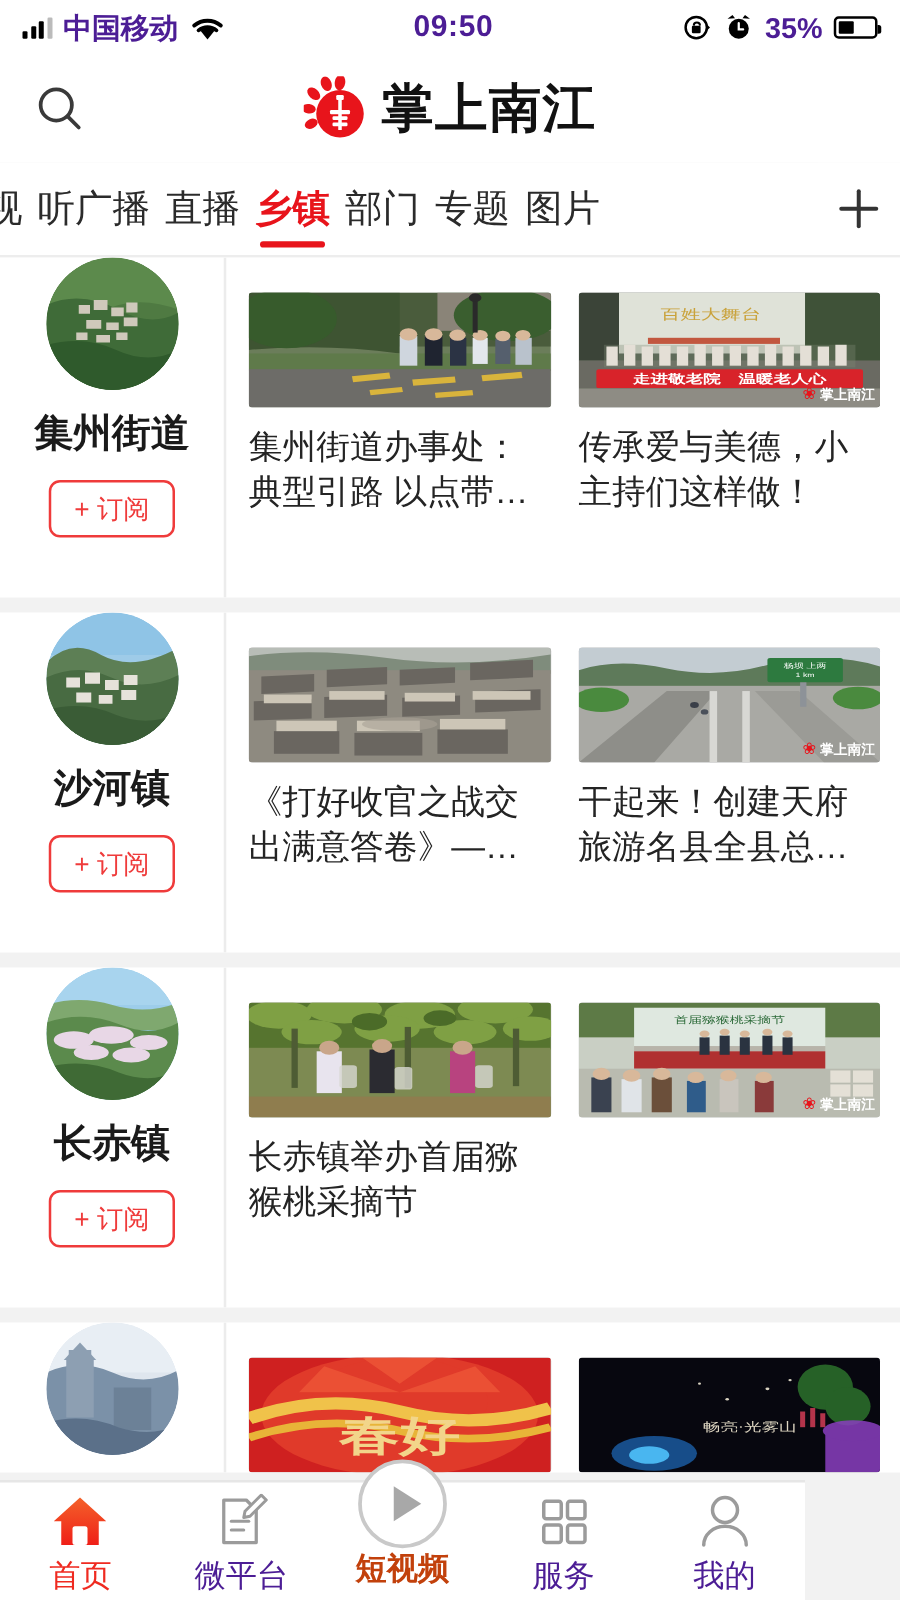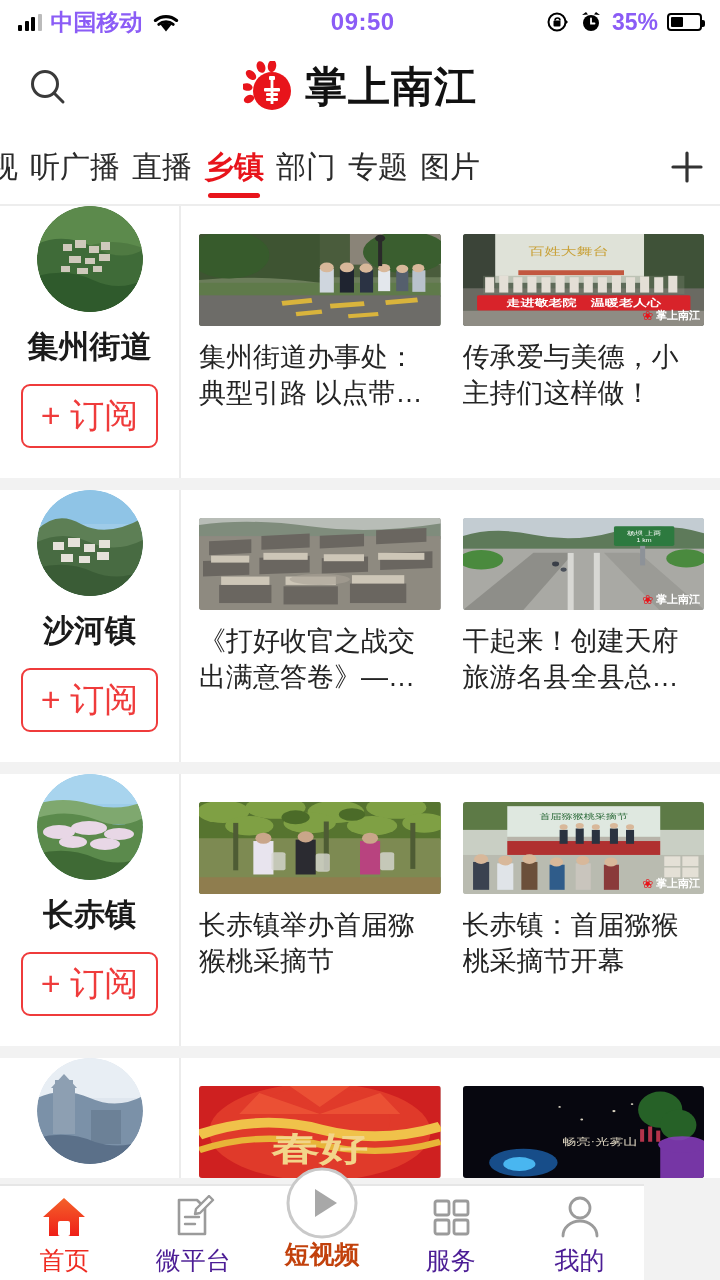--- a/index.html
+++ b/index.html
@@ -6,21 +6,21 @@
   html, body {
     width:720px; height:1280px;
     font-family:"Liberation Sans", "DejaVu Sans", sans-serif;
     background:#ffffff; overflow:hidden;
   }
   .phone { position:relative; width:720px; height:1280px; background:#f2f2f2; }
 
   
   .statusbar {
     height:44px; background:#fff; display:flex; align-items:center;
-    padding:0 18px; font-size:23px; font-weight:bold; color:#8b5cf6;
+    padding:0 18px; font-size:23px; font-weight:bold; color:#4c1d95;
   }
   .sb-left { display:flex; align-items:center; gap:9px; flex:0 0 auto; }
   .sb-center { flex:1; text-align:center; font-size:24px; letter-spacing:.5px; }
   .sb-right { display:flex; align-items:center; gap:9px; flex:0 0 auto; }
   .bars { display:flex; align-items:flex-end; gap:2.5px; height:17px; }
   .bars i { display:block; width:4px; background:#000; border-radius:1px; }
   .bars i:nth-child(1){height:6px;} .bars i:nth-child(2){height:10px;}
   .bars i:nth-child(3){height:14px;} .bars i:nth-child(4){height:17px;background:#bbb;}
   .carrier { font-size:23px; font-weight:bold; }
   .battery {
@@ -87,21 +87,21 @@
     width:106px; height:106px; border-radius:50%; overflow:hidden;
     flex:0 0 auto; position:relative;
   }
   .avatar svg { display:block; width:100%; height:100%; }
   .chan-name {
     font-size:31px; font-weight:bold; color:#1a1a1a; margin-top:14px;
     white-space:nowrap;
   }
   .sub-btn {
     margin-top:16px; border:2px solid #ef3b3b; color:#ef3b3b;
-    border-radius:9px; font-size:34px; padding:7px 18px;
+    border-radius:9px; font-size:21px; padding:7px 18px;
     background:#fff; white-space:nowrap;
   }
 
   .arts { flex:1; display:flex; padding:28px 16px 0 18px; gap:22px; }
   .art { flex:1 1 0; min-width:0; }
   .thumb {
     width:100%; height:92px; border-radius:3px; overflow:hidden;
     background:#ccc; position:relative;
   }
   .thumb svg { display:block; width:100%; height:100%; }
@@ -546,21 +546,20 @@
                 <circle cx="119" cy="84" r="6.5" fill="#d8b89a"></circle>
                 <rect x="140" y="90" width="15" height="36" fill="#8a3a3a"></rect>
                 <circle cx="147" cy="86" r="6.5" fill="#d8b89a"></circle>
               </g>
             </svg>
             <div class="wm">
               <b>❀</b>
               <span>掌上南江</span>
             </div>
           </div>
-          <div class="art-title">长赤镇：首届猕猴桃采摘节开幕</div>
         </div>
       </div>
     </div>
 
     <div class="group partial">
       <div class="chan">
         <div class="avatar">
           <svg viewBox="0 0 106 106" preserveAspectRatio="none">
             <defs>
                 <clipPath id="c3">

